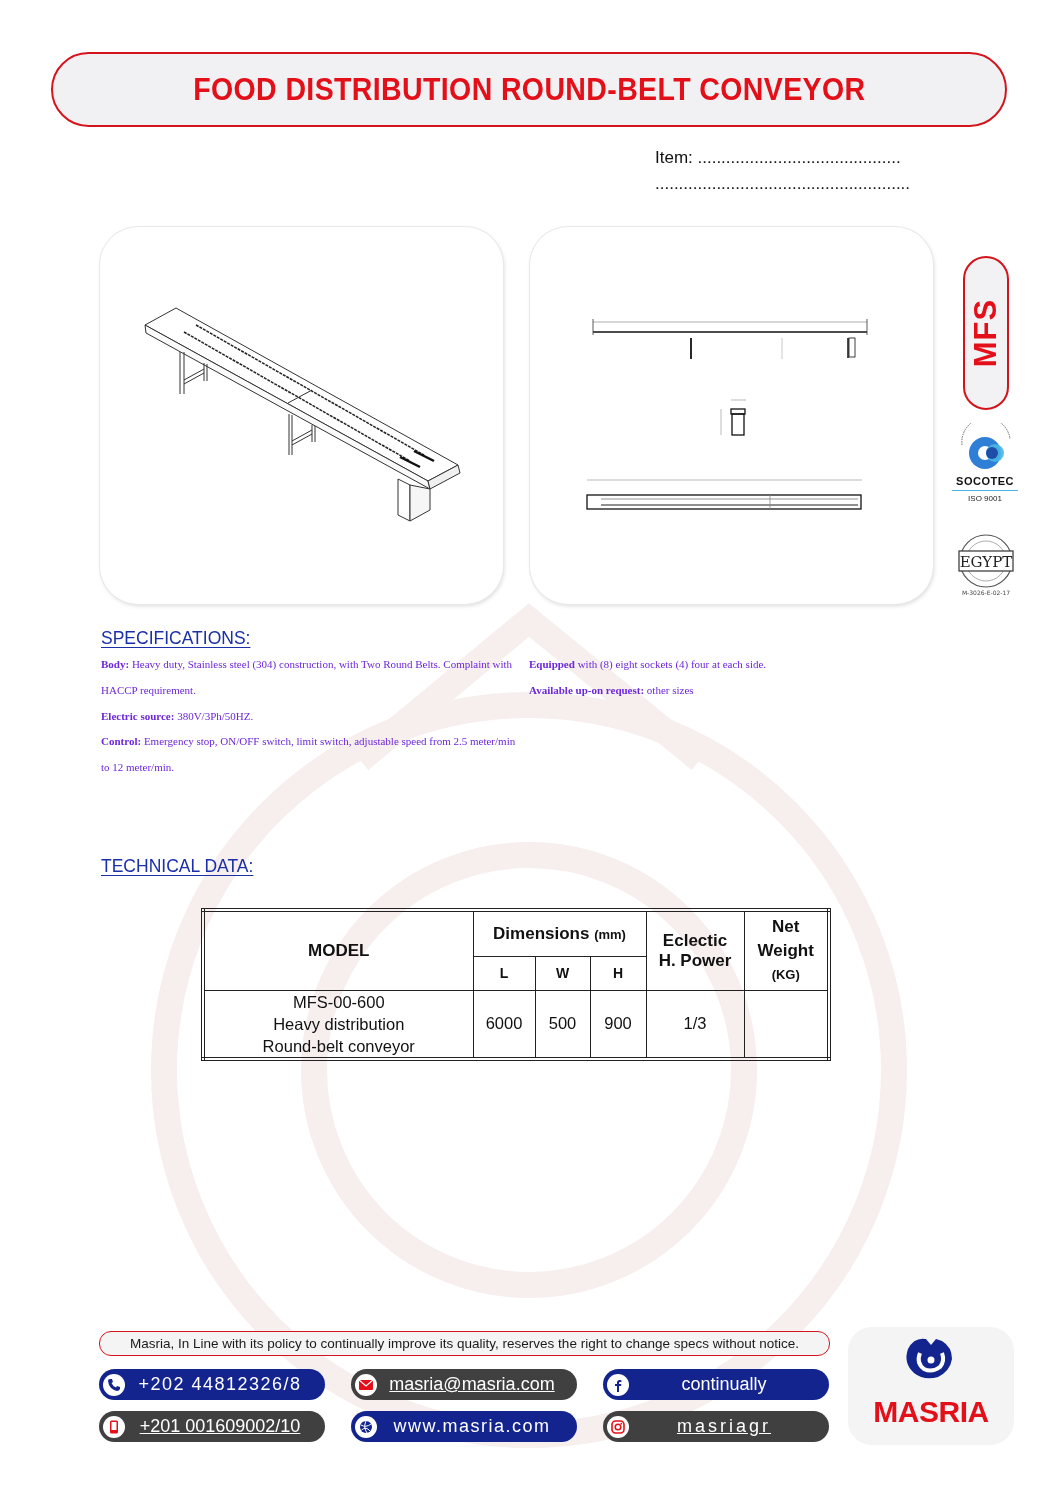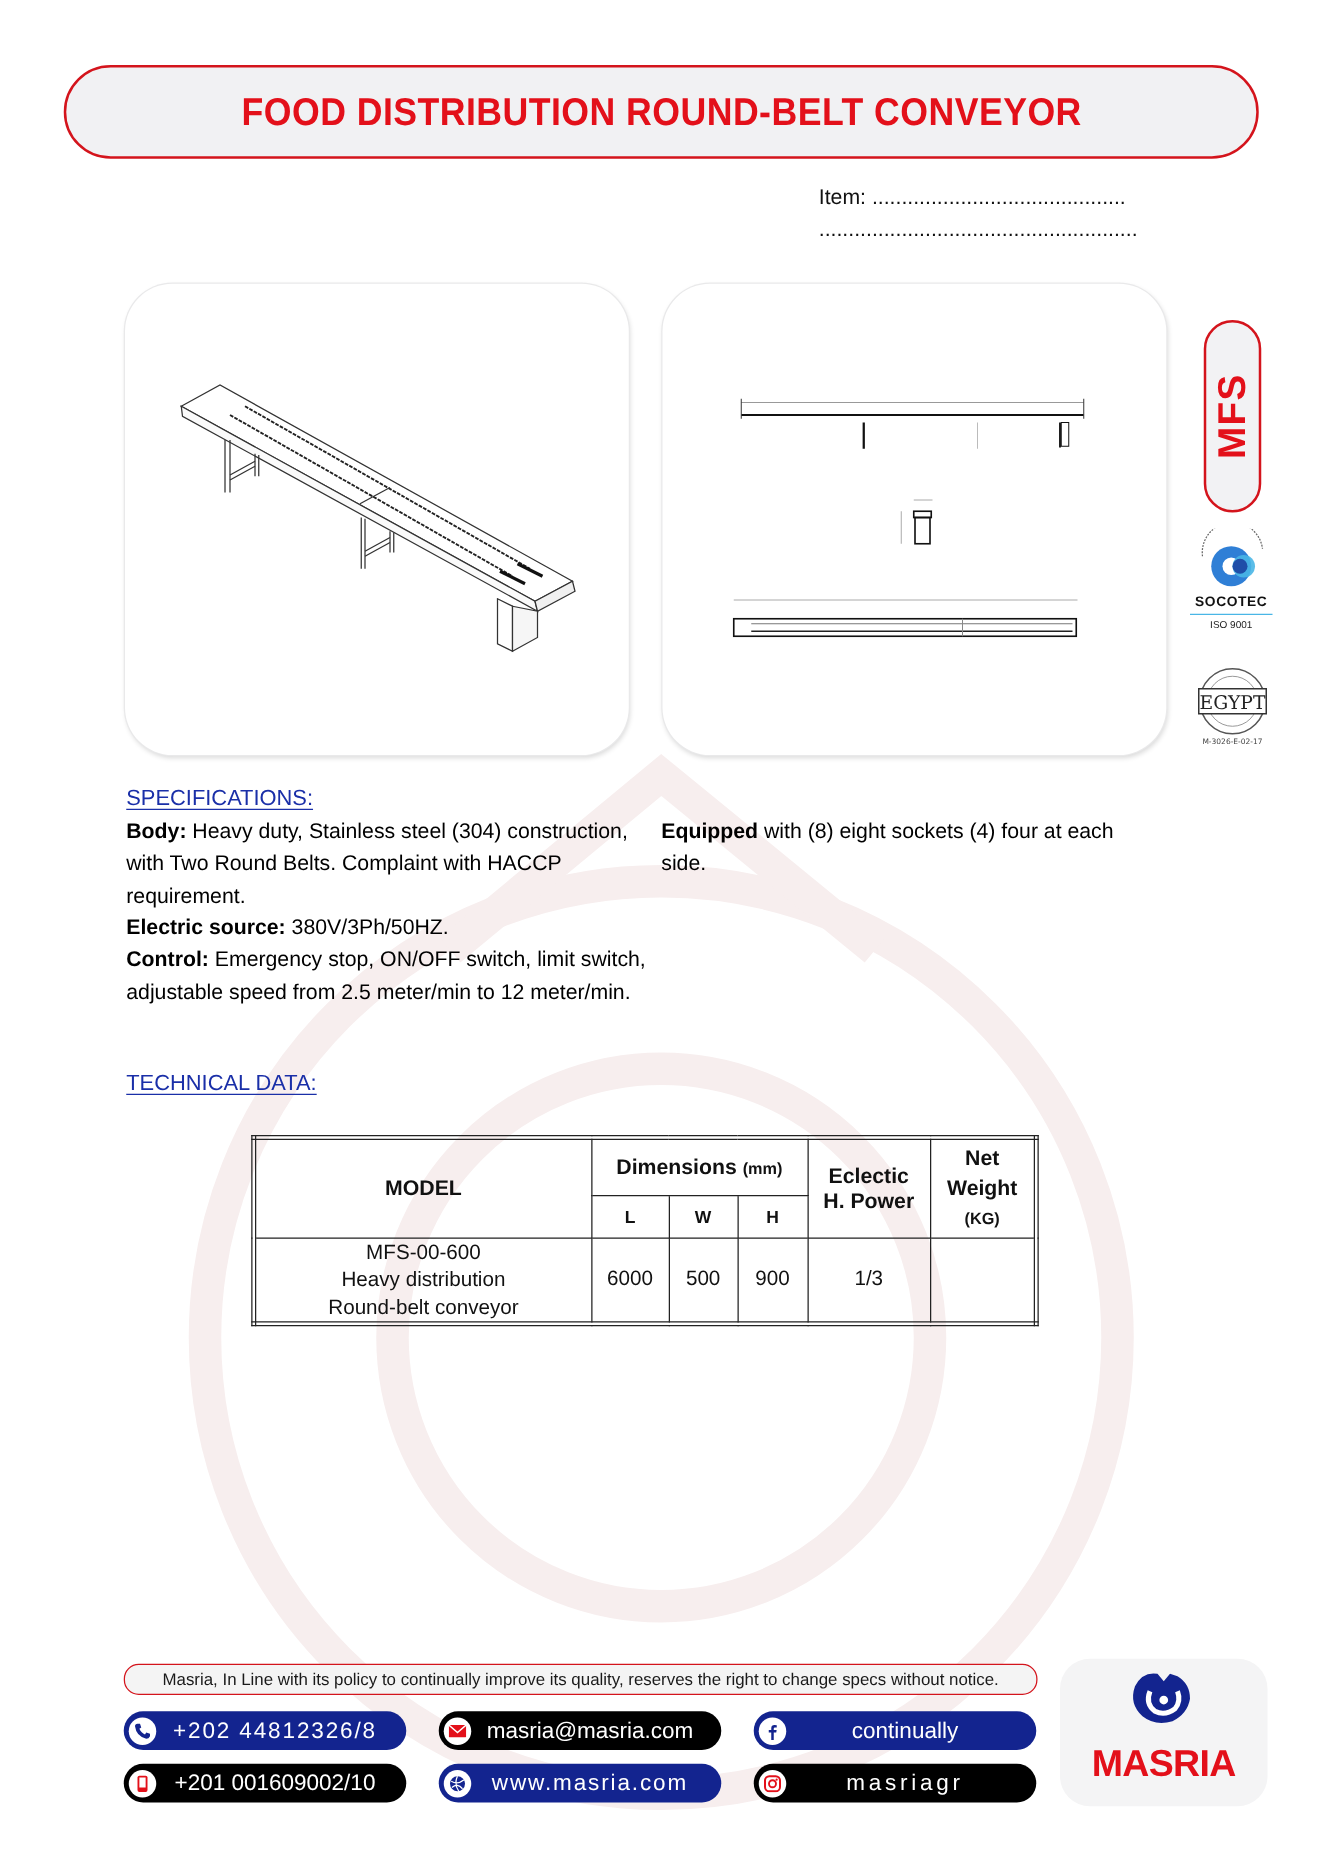--- a/index.html
+++ b/index.html
@@ -46,21 +46,21 @@
   .socotec { position: absolute; left: 948px; top: 423px; width: 74px; }
   .socotec .name { font-weight: bold; font-size: 11px; text-align: center; color: #111; letter-spacing: 0.5px; margin-top: -2px; }
   .socotec .rule { height: 1px; background: #49b6e6; margin: 3px 4px; }
   .socotec .iso { font-size: 8px; text-align: center; color: #222; }
   .egypt { position: absolute; left: 947px; top: 531px; width: 78px; height: 68px; }
 
   .section-h {
     position: absolute; left: 101px; color: #1a2fa8; font-weight: normal; font-size: 17.5px;
     text-decoration: underline; text-underline-offset: 3px;
   }
-  .spec-block { position: absolute; font-size: 17px; line-height: 25.8px; color: #000000; }
+  .spec-block { position: absolute; font-size: 11px; line-height: 25.8px; color: #6d28d9; font-family: Liberation Serif, serif; }
   .spec-block b { font-weight: bold; }
   .spec-left { left: 101px; top: 652px; width: 420px; }
   .spec-right { left: 529px; top: 652px; width: 400px; }
 
   table.tech {
     position: absolute; left: 201px; top: 908px; width: 630px;
     border-collapse: collapse; border: 4px double #222; background: transparent;
   }
   table.tech td, table.tech th {
     border: 1.5px solid #222; text-align: center; vertical-align: middle;
@@ -76,21 +76,21 @@
     position: absolute; left: 99px; top: 1331px; width: 729px; height: 23px;
     border: 1.5px solid #d4141c; border-radius: 12px; background: #f4f4f4;
     font-size: 13.5px; color: #1a1a1a; display: flex; align-items: center; justify-content: center;
     white-space: nowrap;
   }
   .pill {
     position: absolute; width: 226px; height: 31px; border-radius: 16px;
     color: #fff; display: flex; align-items: center; font-size: 18px; box-sizing: border-box;
   }
   .pill.blue { background: #13248f; }
-  .pill.red { background: #000000; }
+  .pill.red { background: #404040; text-decoration: underline; }
   .pill .ico {
     width: 22px; height: 22px; border-radius: 50%; background: #fff; margin-left: 4px;
     display: flex; align-items: center; justify-content: center; flex: none;
   }
   .pill .txt { flex: 1; text-align: center; padding-right: 10px; }
   .pill .txt.spaced { letter-spacing: 3px; }
   .pill .txt.mid { letter-spacing: 1.5px; }
 
   .logo-box {
     position: absolute; left: 848px; top: 1327px; width: 166px; height: 118px;
@@ -196,20 +196,21 @@
 </svg>
 
 <div class="section-h" style="top:628px;">SPECIFICATIONS:</div>
 <div class="spec-block spec-left">
   <div><b>Body:</b><span> Heavy duty, Stainless steel (304) construction, with Two Round Belts. Complaint with HACCP requirement.</span></div>
   <div><b>Electric source:</b><span> 380V/3Ph/50HZ.</span></div>
   <div><b>Control:</b><span> Emergency stop, ON/OFF switch, limit switch, adjustable speed from 2.5 meter/min to 12 meter/min.</span></div>
 </div>
 <div class="spec-block spec-right">
   <div><b>Equipped</b><span> with (8) eight sockets (4) four at each side.</span></div>
+  <div><b>Available up-on request:</b><span> other sizes</span></div>
 </div>
 
 <div class="section-h" style="top:856px;">TECHNICAL DATA:</div>
 <table class="tech">
   <colgroup>
     <col style="width:270px">
       <col style="width:62px">
       <col style="width:55px">
       <col style="width:56px">
       <col style="width:98px">

